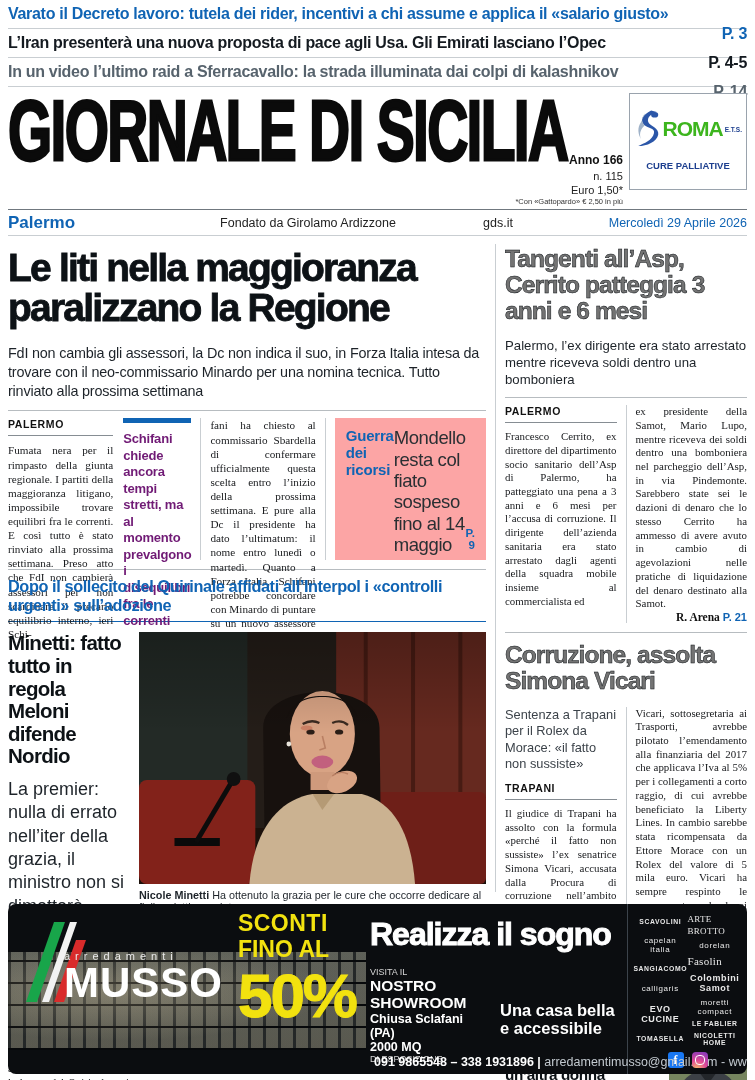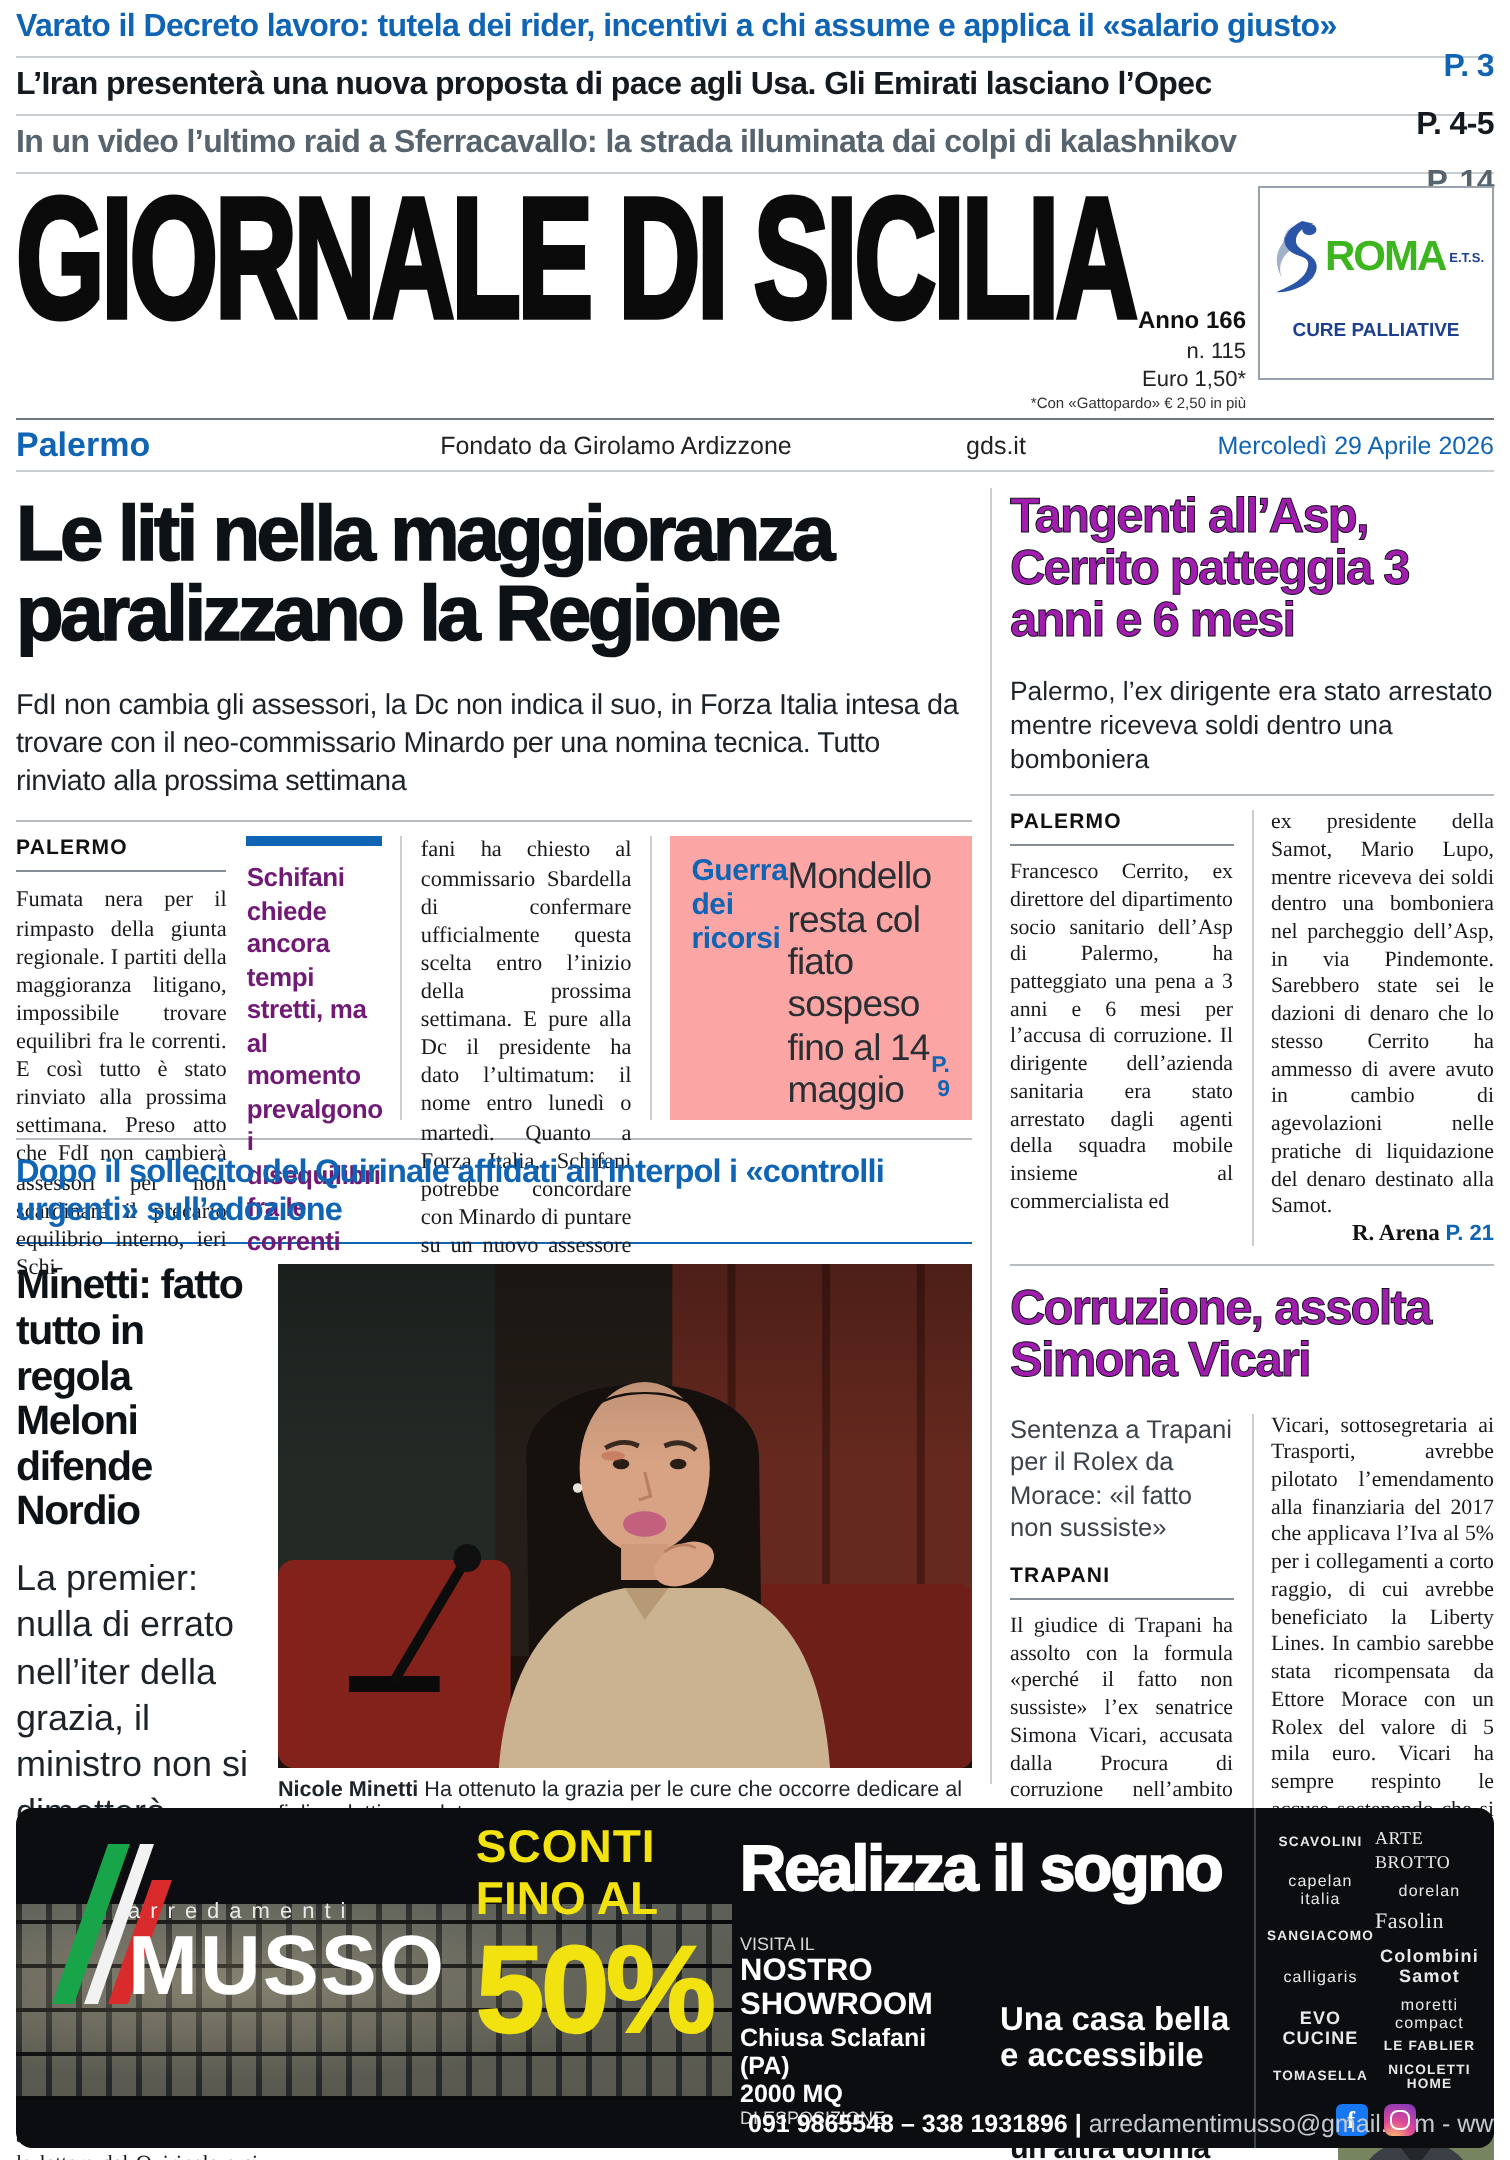--- a/index.html
+++ b/index.html
@@ -77,21 +77,21 @@
 
   .minetti-row { display:flex; padding-top:10px; }
   .m-left { width:121px; margin-right:10px; display:flex; flex-direction:column; }
   .m-h { font-size:20.5px; line-height:1.1; font-weight:800; letter-spacing:-0.7px; color:#0d1216; margin-bottom:10px; }
   .m-deck { font-size:18px; line-height:1.3; color:#1d2329; margin-bottom:9px; }
   .m-photo { flex:1; display:flex; flex-direction:column; min-width:0; }
   .m-photo svg { width:100%; height:252px; display:block; background:#241d18; }
   .caption { font-size:10.8px; color:#1d2329; padding:5px 0 7px; border-bottom:1px solid #c9ced2; }
   .caption b { font-weight:800; }
 
-  .r-h2 { font-size:24.5px; font-weight:800; line-height:1.07; letter-spacing:-0.9px; color:#a21caf;
+  .r-h2 { font-size:24.5px; font-weight:800; line-height:1.07; letter-spacing:-0.9px; color:#737373;
           -webkit-text-stroke:0.5px #0d1216; margin:2px 0 12px; }
   .r-deck { font-size:13.2px; line-height:1.3; color:#1d2329; margin-bottom:9px; }
   .r-cols { display:flex; }
   .r-cols.topline { border-top:1px solid #b7bcc0; padding-top:7px; }
   .rc { width:116px; display:flex; flex-direction:column; }
   .rc + .cdiv + .rc { }
   .deck-gray { font-size:12.8px; line-height:1.3; color:#3c434a; margin-bottom:9px; }
   .hr { border-top:1px solid #b7bcc0; margin:9px 0; }
 
   .cast-row { display:flex; border-bottom:1px solid #c9ced2; padding-bottom:7px; }

